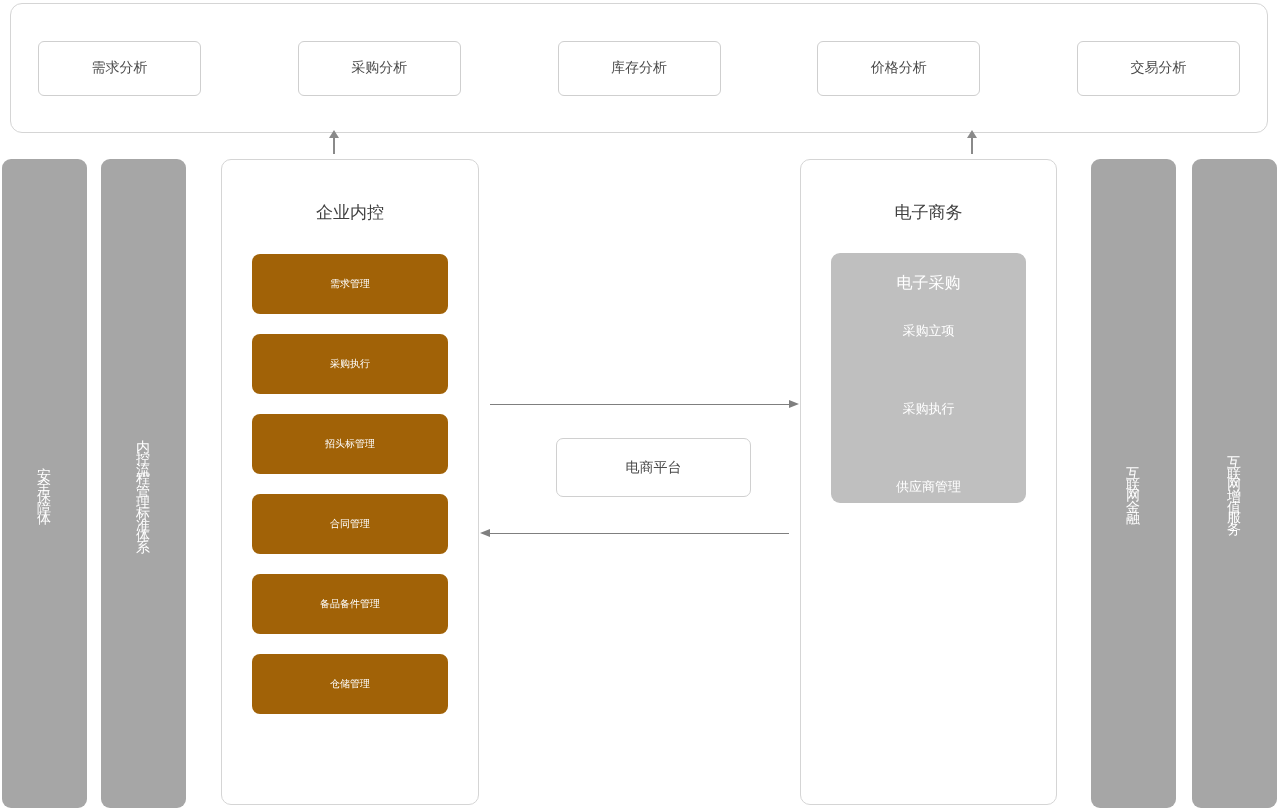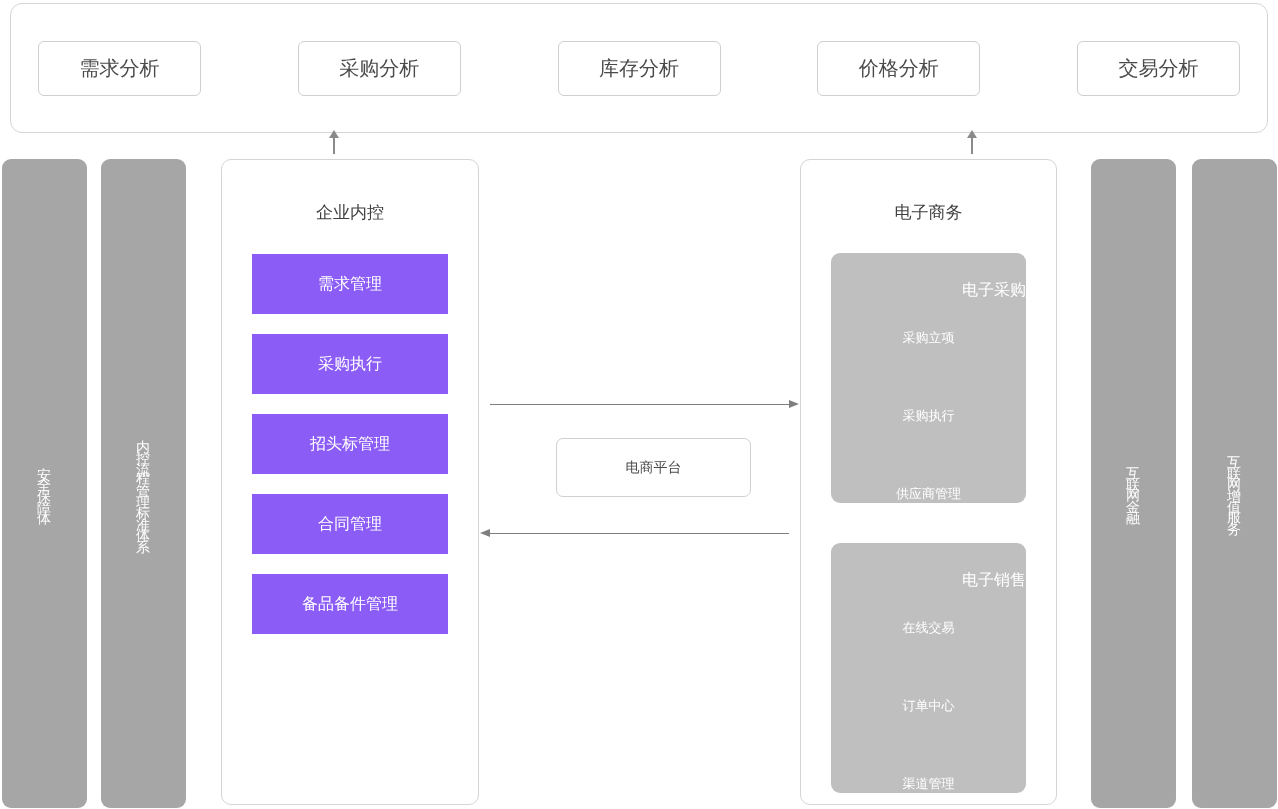--- a/index.html
+++ b/index.html
@@ -8,21 +8,21 @@
 
   
   .top-panel {
     position:absolute; left:10px; top:3px; width:1258px; height:130px;
     border:1px solid #d5d5d5; border-radius:12px; box-sizing:border-box;
     display:flex; align-items:center; justify-content:space-between;
     padding:0 27px; background:#fff;
   }
   .top-box {
     width:163px; height:55px; border:1px solid #cfcfcf; border-radius:6px;
-    box-sizing:border-box; background:#fff; color:#4a4a4a; font-size:20px;
+    box-sizing:border-box; background:#fff; color:#4a4a4a; font-size:14px;
     display:flex; align-items:center; justify-content:center;
   }
 
   
   .up-arrow { position:absolute; top:137px; height:17px; width:0; border-left:2px solid #8a8a8a; }
   .up-arrow::before {
     content:""; position:absolute; top:-7px; left:-6px;
     border:5px solid transparent; border-bottom:8px solid #8a8a8a; border-top:none;
   }
 
@@ -41,31 +41,31 @@
   .panel {
     position:absolute; top:159px; height:646px; background:#fff;
     border:1px solid #d5d5d5; border-radius:10px; box-sizing:border-box;
   }
   .panel-internal { left:221px; width:258px; }
   .panel-ecom { left:800px; width:257px; }
   .panel-title { margin-top:41px; text-align:center; font-size:17px; color:#3f3f3f; }
 
   .panel-items { margin-top:30px; display:flex; flex-direction:column; gap:20px; align-items:center; }
   .item {
-    width:196px; height:60px; background:#8b5cf6; border-radius:0;
-    color:#fff; font-size:16px; display:flex; align-items:center; justify-content:center;
+    width:196px; height:60px; background:#a16207; border-radius:8px;
+    color:#fff; font-size:10px; display:flex; align-items:center; justify-content:center;
   }
 
   .group {
     width:195px; height:250px; background:#bfbfbf; border-radius:9px;
     margin:0 auto; box-sizing:border-box; color:#fff;
   }
   .group-first { margin-top:29px; }
   .group-second { margin-top:40px; }
-  .group-title { padding-top:27px; text-align:right; font-size:16px; }
+  .group-title { padding-top:20px; text-align:center; font-size:16px; }
   .group-items { margin-top:28px; display:flex; flex-direction:column; gap:60px; align-items:center; font-size:13px; }
 
   
   .platform-box {
     position:absolute; left:556px; top:438px; width:195px; height:59px;
     border:1px solid #d0d0d0; border-radius:7px; box-sizing:border-box; background:#fff;
     color:#4a4a4a; font-size:14px; display:flex; align-items:center; justify-content:center;
   }
   .h-arrow { position:absolute; left:490px; width:299px; height:0; border-top:1.5px solid #7f7f7f; }
   .arrow-right { top:404px; }
@@ -103,47 +103,40 @@
   </div>
 
   <div class="panel panel-internal">
     <div class="panel-title">企业内控</div>
     <div class="panel-items">
       <div class="item">需求管理</div>
       <div class="item">采购执行</div>
       <div class="item">招头标管理</div>
       <div class="item">合同管理</div>
       <div class="item">备品备件管理</div>
+      <div class="item">仓储管理</div>
     </div>
   </div>
 
   <div class="h-arrow arrow-right"></div>
   <div class="platform-box">电商平台</div>
   <div class="h-arrow arrow-left"></div>
 
   <div class="panel panel-ecom">
     <div class="panel-title">电子商务</div>
 
     <div class="group group-first">
       <div class="group-title">电子采购</div>
       <div class="group-items">
         <div>采购立项</div>
         <div>采购执行</div>
         <div>供应商管理</div>
       </div>
     </div>
 
-    <div class="group group-second">
-      <div class="group-title">电子销售</div>
-      <div class="group-items">
-        <div>在线交易</div>
-        <div>订单中心</div>
-        <div>渠道管理</div>
-      </div>
-    </div>
   </div>
 
   <div class="vbar" style="left:1091px;">
     <span class="vtext">互联网金融</span>
   </div>
   <div class="vbar" style="left:1192px;">
     <span class="vtext">互联网增值服务</span>
   </div>
 
 </div>

